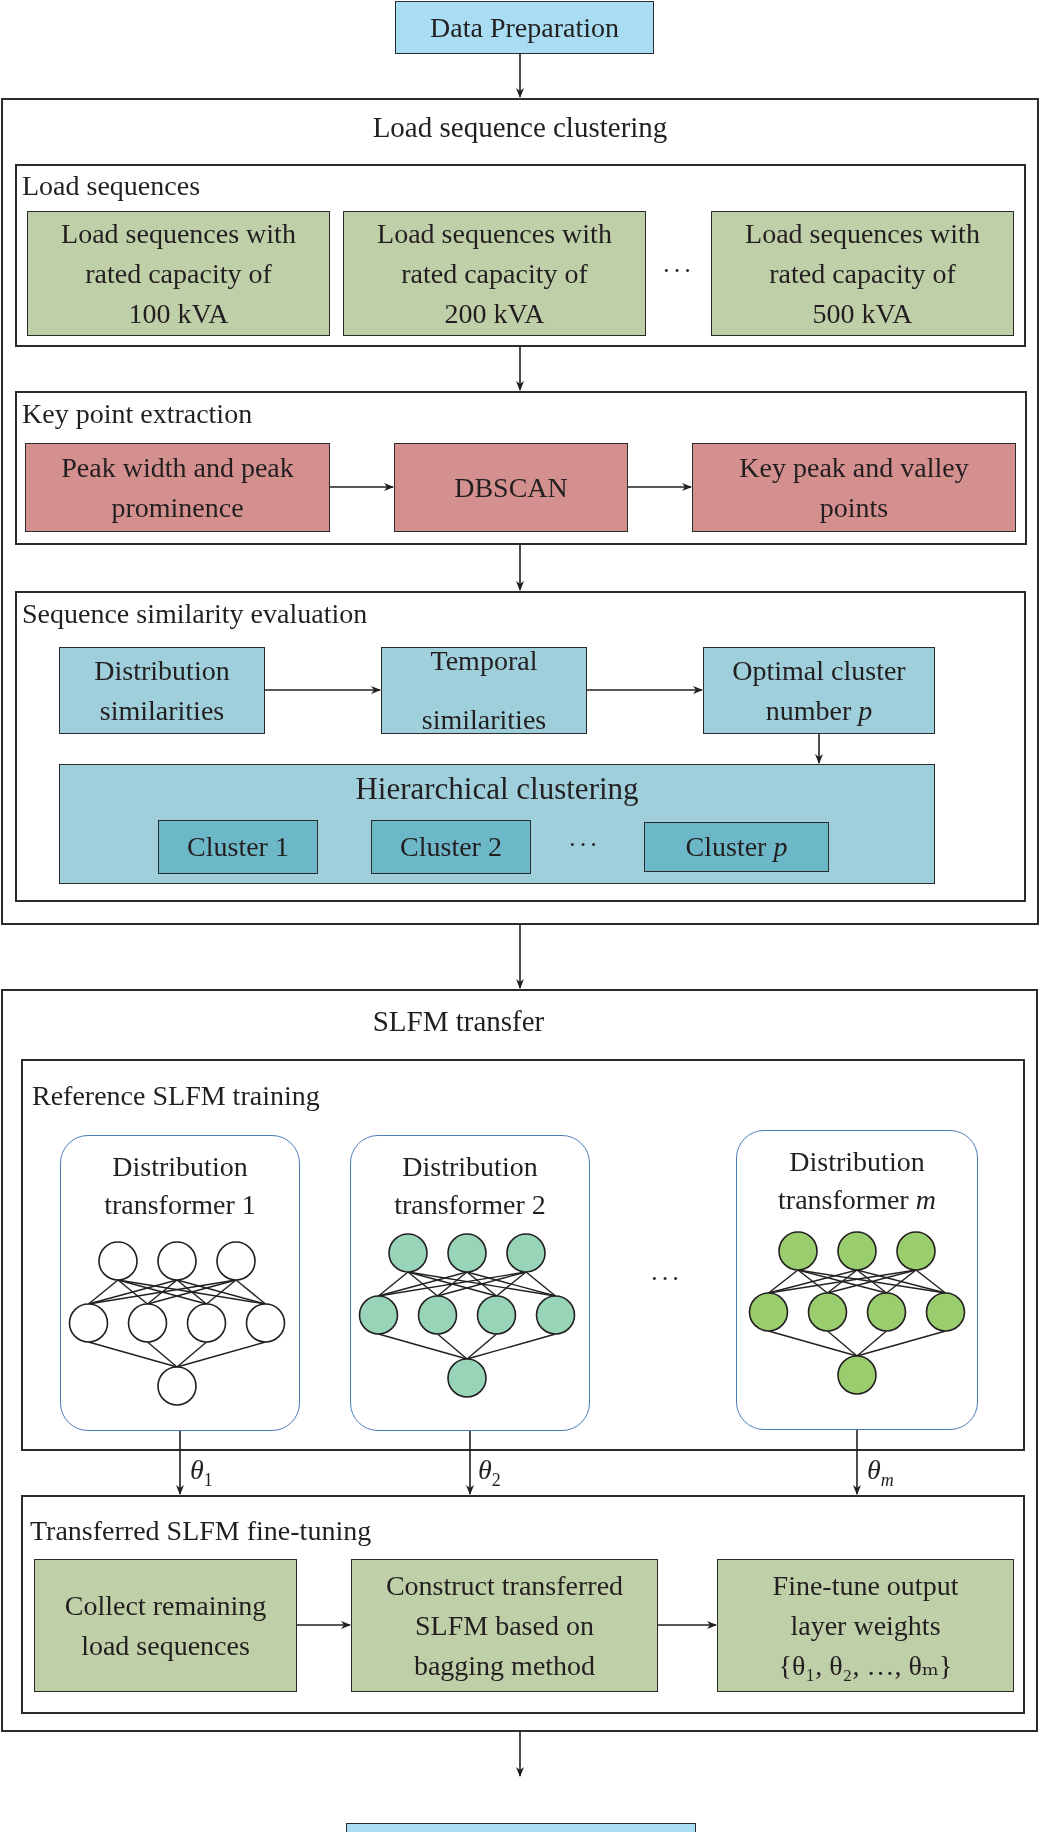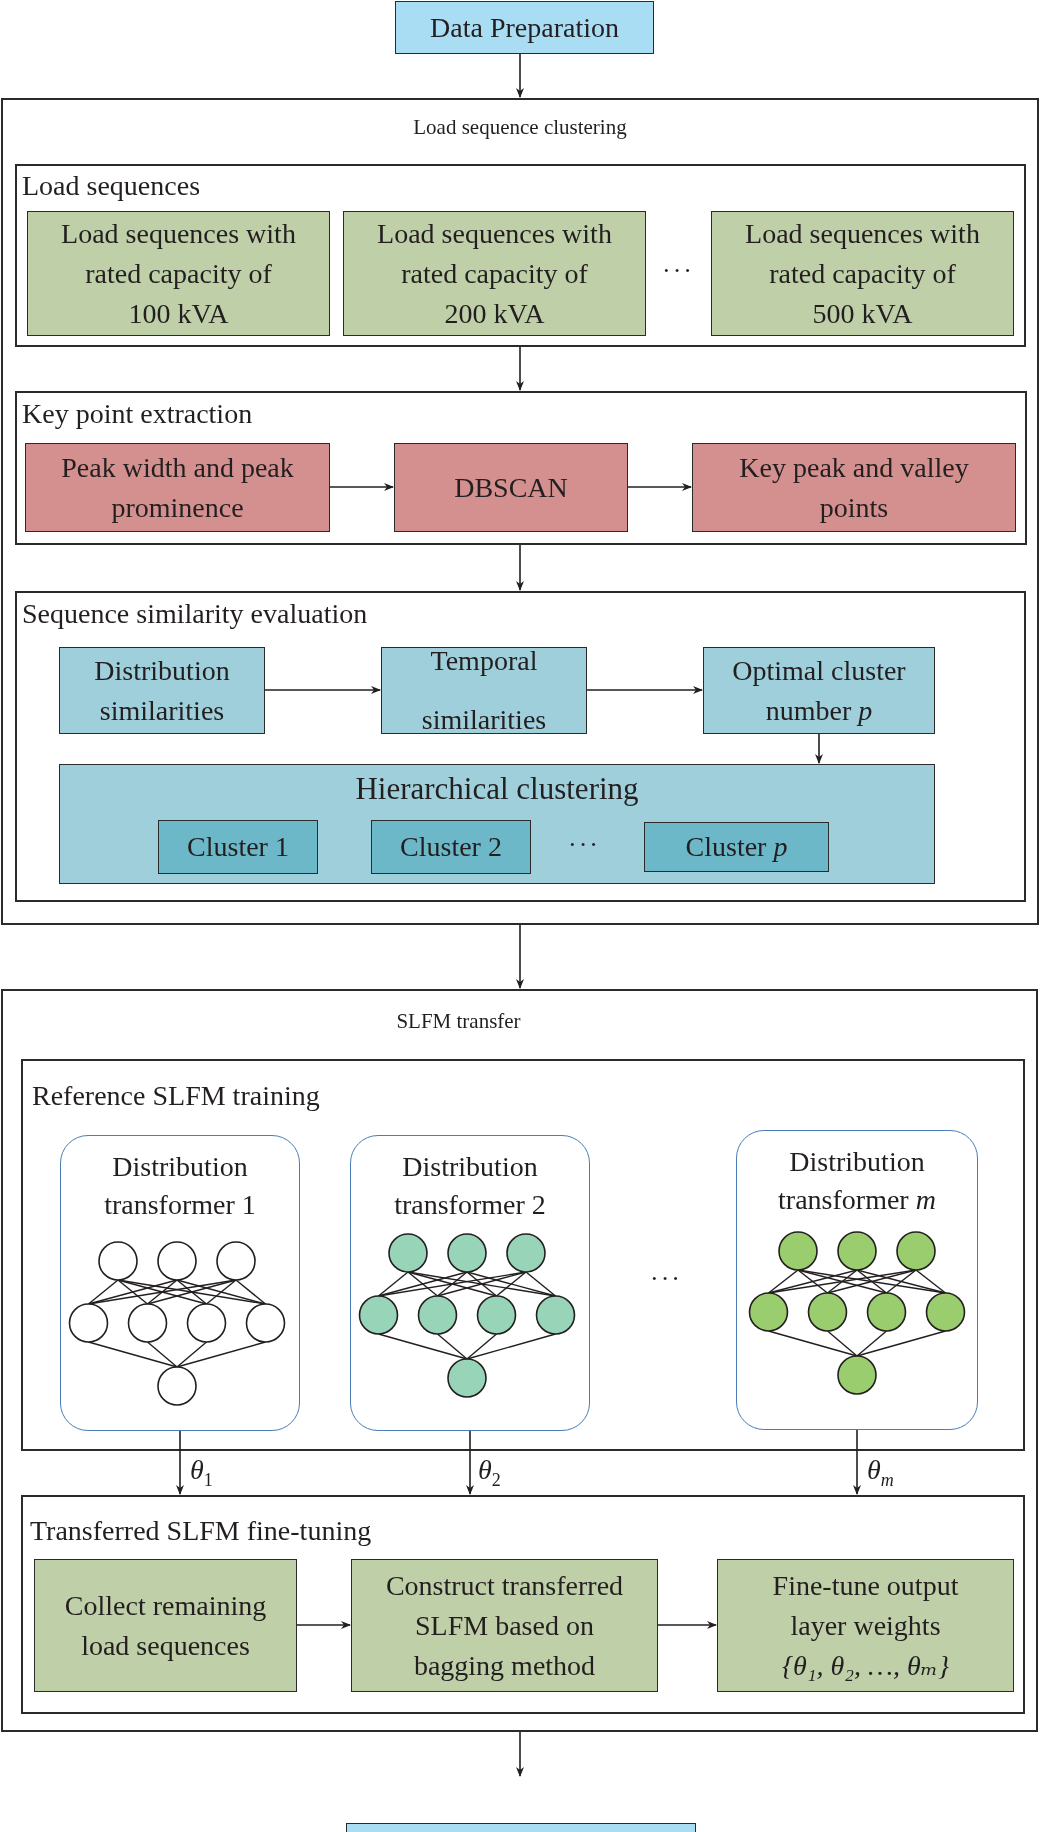--- a/index.html
+++ b/index.html
@@ -8,21 +8,21 @@
   .abs { position: absolute; box-sizing: border-box; }
   .frame { border: 2px solid #2b2b2b; background: #fff; }
   .box { border: 1.6px solid #2b2b2b; display: flex; align-items: center; justify-content: center;
          text-align: center; font-size: 28px; line-height: 40px; padding: 0 21px; }
   .green { background: #bfcfa8; }
   .red { background: #d4908f; }
   .sky { background: #a9ddf3; }
   .teal { background: #9ecfdb; }
   .cluster { background: #6cb8c8; }
   .label { font-size: 28px; line-height: 32px; white-space: nowrap; }
-  .title { font-size: 21px; line-height: 34px; white-space: nowrap; text-align: center; }
+  .title { font-size: 29px; line-height: 34px; white-space: nowrap; text-align: center; }
   .card { border: 1.6px solid #4a7db5; border-radius: 28px; background: #fff; }
   .card-title { position: absolute; left: 0; right: 0; top: 12px; text-align: center;
                 font-size: 28px; line-height: 38px; }
   .dots { font-size: 26px; letter-spacing: 2px; }
   .theta { font-size: 28px; font-style: italic; white-space: nowrap; }
   .theta sub { font-size: 18px; font-style: normal; }
   .theta sub.it { font-style: italic; }
   i { font-style: italic; }
   svg.overlay { position: absolute; left: 0; top: 0; pointer-events: none; }
 </style>
@@ -135,21 +135,21 @@
   <span>load sequences</span>
 </div>
 <div class="abs box green" style="left:351px; top:1559px; width:307px; height:133px; flex-direction:column;">
   <span>Construct transferred</span>
   <span>SLFM based on</span>
   <span>bagging method</span>
 </div>
 <div class="abs box green" style="left:717px; top:1559px; width:297px; height:133px; flex-direction:column;">
   <span>Fine-tune output</span>
   <span>layer weights</span>
-  <span style="font-style:italic;text-align:center;">{θ₁, θ₂, …, θₘ}</span>
+  <span style="text-align:center;">{θ₁, θ₂, …, θₘ}</span>
 </div>
 
 <div class="abs box sky" style="left:346px; top:1777px; width:350px; height:54px;margin-top:46px;">
   <span>Load forecasting results</span>
 </div>
 
 <svg class="overlay" width="1041" height="1832" viewBox="0 0 1041 1832">
   <defs>
     <marker id="ah" markerWidth="10" markerHeight="10" refX="9" refY="5" orient="auto" markerUnits="userSpaceOnUse">
       <path d="M0,1 L10,5 L0,9 L3,5 Z" fill="#231f20"></path>

